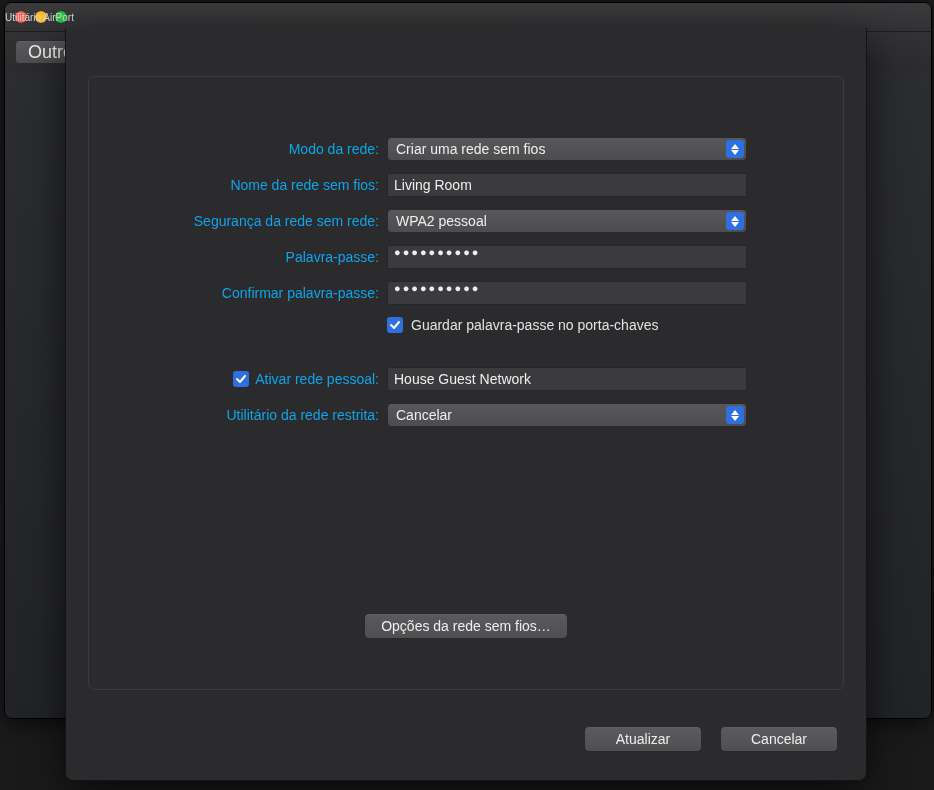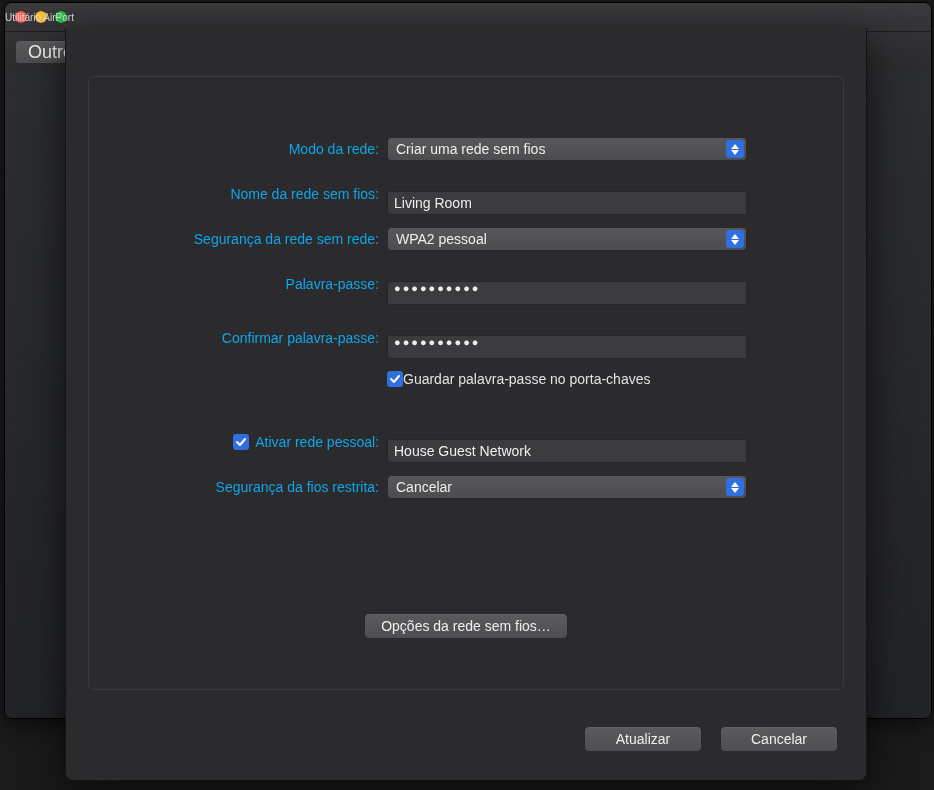--- a/index.html
+++ b/index.html
@@ -170,21 +170,20 @@
   .textfield {
     width: 100%;
     height: 24px;
     background: #3b3b3e;
     border: 1px solid #262628;
     border-radius: 0;
     color: #eee;
     font-size: 14px;
     padding: 0 6px;
     box-sizing: border-box;
-    margin-top: 18px;
   }
   .select {
     width: 100%;
     height: 24px;
     background: linear-gradient(#58585b, #4d4d50);
     border: 1px solid #2a2a2c;
     border-radius: 4px;
     color: #eee;
     font-size: 14px;
     padding: 0 8px;
@@ -214,21 +213,21 @@
     display: inline-flex;
     align-items: center;
     justify-content: center;
     flex: 0 0 auto;
   }
   .checkbox svg { display: block; }
 
   .plain-check-row {
     display: flex;
     align-items: center;
-    gap: 0;
+    gap: 8px;
     margin-left: 298px;
     margin-bottom: 12px;
     font-size: 14px;
     color: #e2e2e2;
   }
 
   .gap { height: 22px; }
 
   .options-btn-row {
     position: absolute;
@@ -367,21 +366,21 @@
                 </svg>
             </span>
             <span>Ativar rede pessoal:</span>
           </div>
           <div class="control">
             <input class="textfield" value="House Guest Network" style="">
           </div>
         </div>
 
         <div class="row">
-          <div class="label">Segurança da fios restrita:</div>
+          <div class="label">Utilitário da rede restrita:</div>
           <div class="control">
             <div class="select">
               <span>Cancelar</span>
               <span class="stepper">
                 <svg width="8" height="5" viewBox="0 0 8 5">
                     <path d="M0 5 L4 0 L8 5 Z" fill="#fff"></path>
                   </svg>
                 <svg width="8" height="5" viewBox="0 0 8 5">
                     <path d="M0 0 L4 5 L8 0 Z" fill="#fff"></path>
                   </svg>

